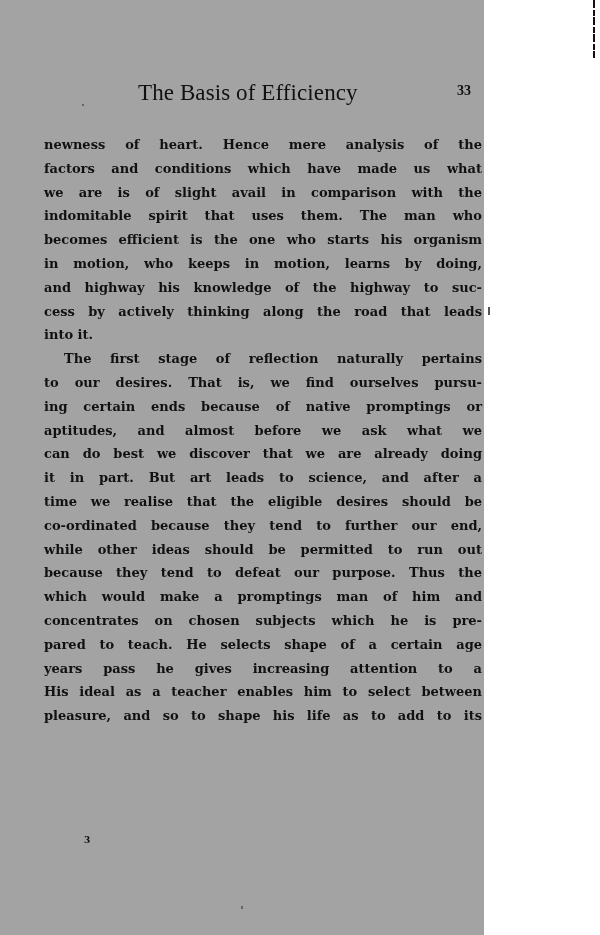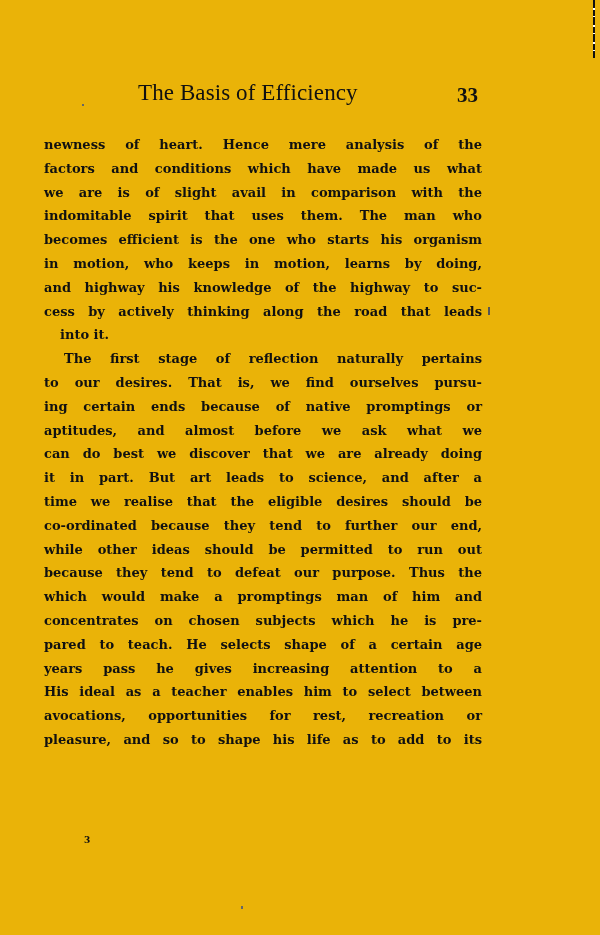--- a/index.html
+++ b/index.html
@@ -1,30 +1,30 @@
 <!DOCTYPE html>
 <html><head>
 <meta charset="utf-8">
 <style>
   html, body { margin: 0; padding: 0; background: #ffffff; }
   body { width: 600px; height: 935px; position: relative; overflow: hidden; }
-  .page { position: absolute; left: 0; top: 0; width: 600px; height: 935px; background: #eab308; color: #111; }
+  .page { position: absolute; left: 0; top: 0; width: 484px; height: 935px; background: #a3a3a3; color: #111; }
   .edge-rule { position: absolute; left: 593px; top: 0; width: 2px; height: 58px;
     background: repeating-linear-gradient(to bottom, #111 0 8px, #fff 8px 10px, #111 10px 16px, #fff 16px 17px); }
   .header { position: absolute; top: 80px; left: 0; width: 600px; height: 30px; }
   .running-title { position: absolute; left: 138px; top: 0; font-family: "Liberation Serif", "DejaVu Serif", serif;
     font-size: 23px; letter-spacing: 0.1px; color: #111; white-space: nowrap; }
   .page-number { position: absolute; left: 457px; top: 3px; font-family: "Liberation Serif", "DejaVu Serif", serif;
-    font-size: 21px; font-weight: bold; color: #111; }
+    font-size: 14px; font-weight: bold; color: #111; }
   .speck { position: absolute; width: 2px; height: 2px; background: #666; }
   .body-text { position: absolute; left: 44px; top: 133px; width: 438px;
     font-family: "DejaVu Serif", "Liberation Serif", serif; font-size: 13px; font-weight: bold;
     line-height: 23.8px; color: #111; }
   .line { display: block; height: 23.8px; white-space: nowrap; text-align: justify; text-align-last: justify; }
-  .line.last { text-align-last: left; margin-left: 16px; }
+  .line.last { text-align-last: left; }
   .line.indent { padding-left: 20px; }
   .mark-right { position: absolute; left: 488px; top: 307px; width: 2px; height: 8px; background: #555; }
   .signature { position: absolute; left: 84px; top: 835px; font-family: "DejaVu Serif", "Liberation Serif", serif;
     font-size: 9px; font-weight: bold; color: #111; }
 </style>
 </head>
 <body>
 
 <div class="page">
   <div class="edge-rule"></div>
@@ -54,19 +54,18 @@
     <span class="line">it in part.  But art leads to science, and after a</span>
     <span class="line">time we realise that the eligible desires should be</span>
     <span class="line">co-ordinated because they tend to further our end,</span>
     <span class="line">while other ideas should be permitted to run out</span>
     <span class="line">because they tend to defeat our purpose.  Thus the</span>
     <span class="line">which would make a promptings man of him and</span>
     <span class="line">concentrates on chosen subjects which he is pre-</span>
     <span class="line">pared to teach.  He selects shape of a certain age</span>
     <span class="line">years pass he gives increasing attention to a</span>
     <span class="line">His ideal as a teacher enables him to select between</span>
-    <span class="line">avocations, opportunities for rest, recreation or</span>
     <span class="line">pleasure, and so to shape his life as to add to its</span>
   </div>
 
   <div class="mark-right"></div>
   <div class="signature">3</div>
 </div>
 
 </body></html>

